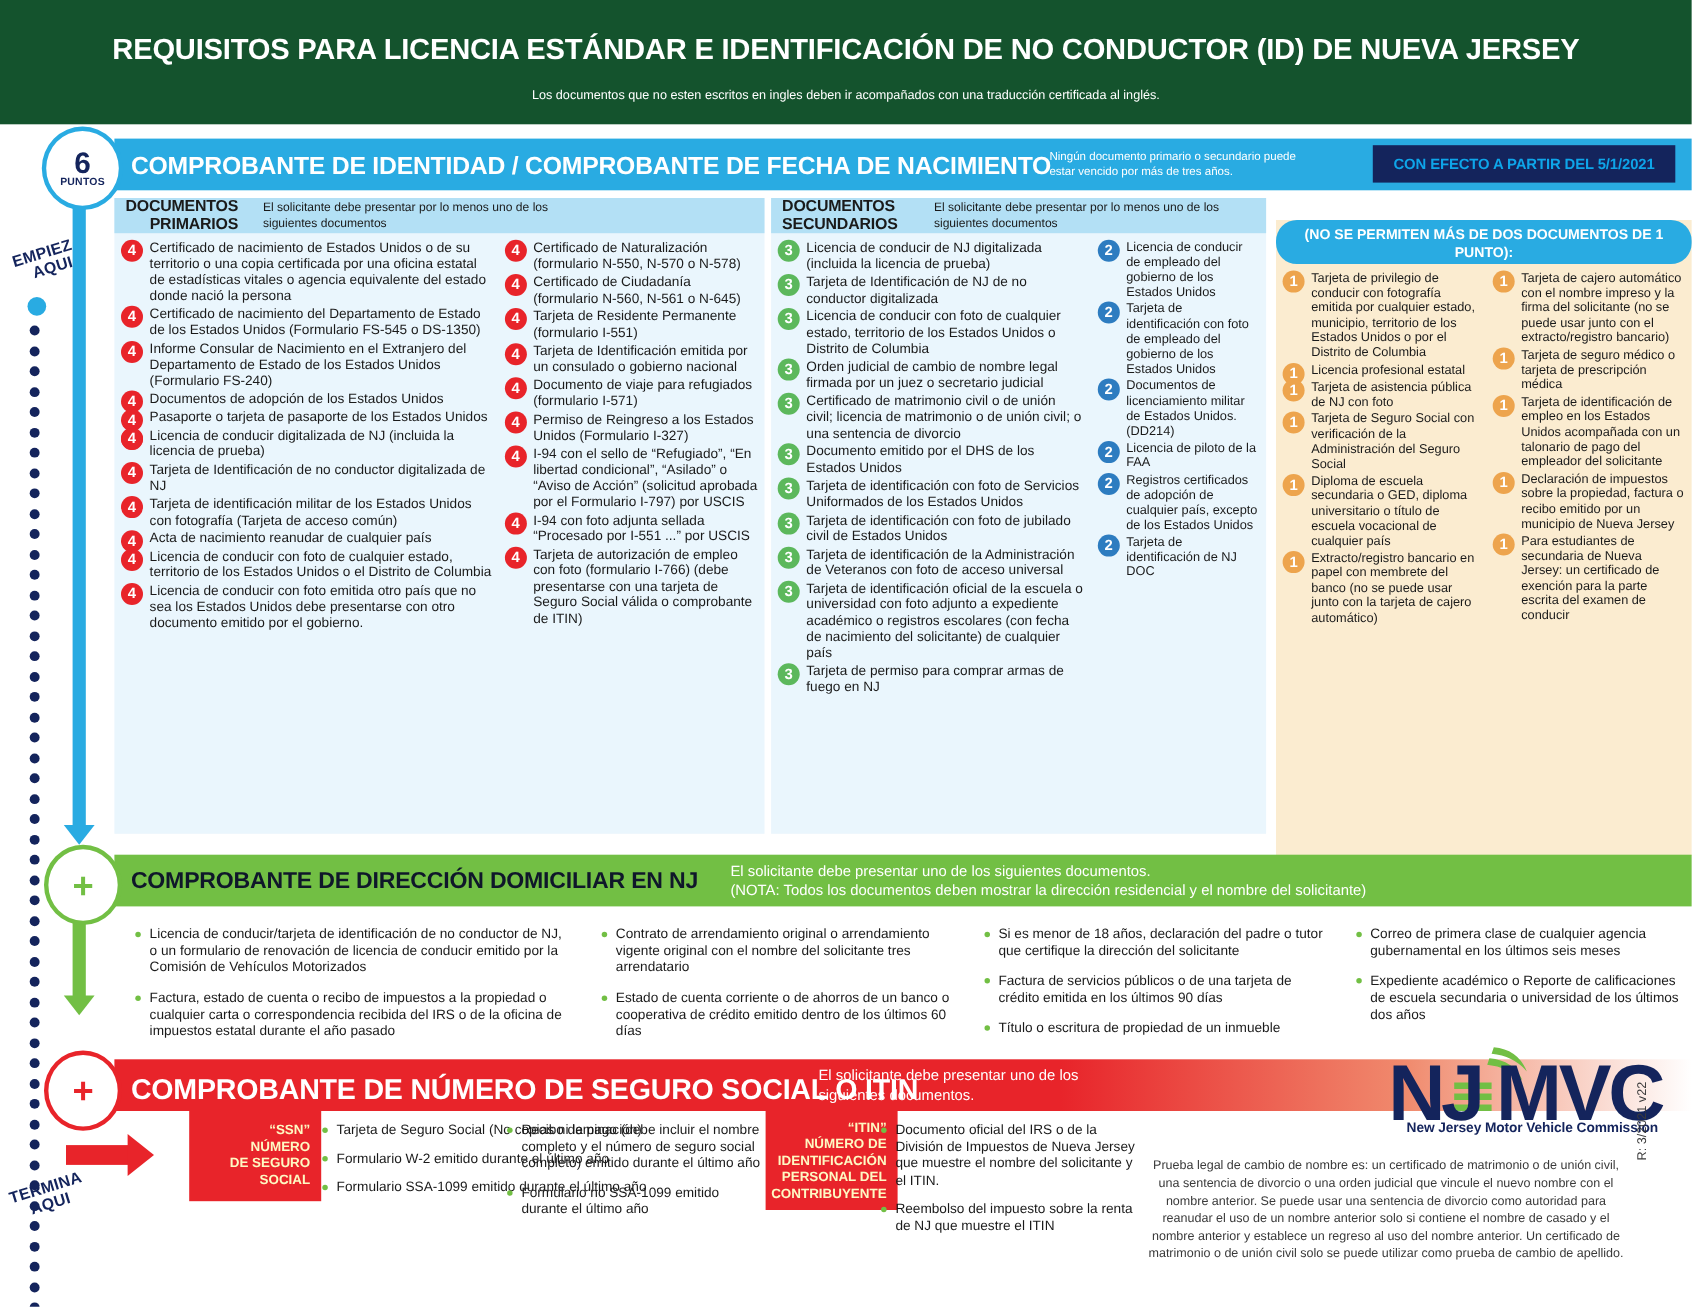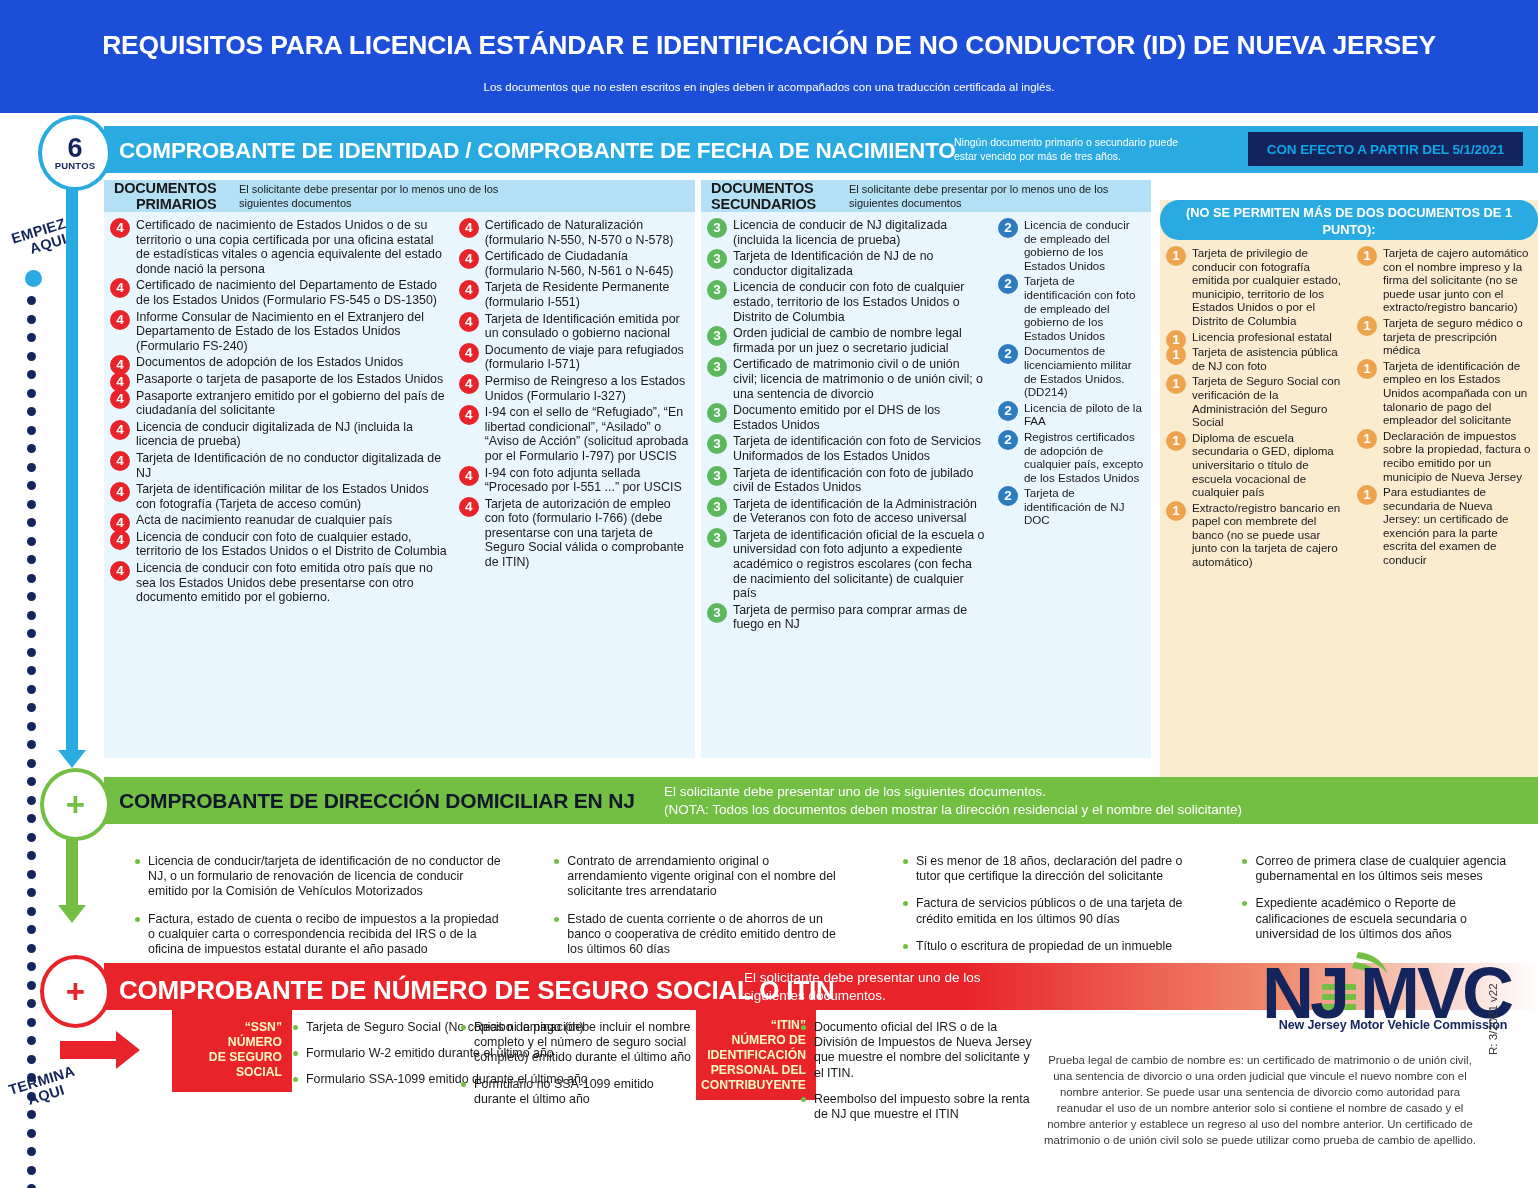--- a/index.html
+++ b/index.html
@@ -1,20 +1,20 @@
 <!DOCTYPE html>
 <html><head>
 <meta charset="utf-8">
 <style>
   html,body{margin:0;padding:0;background:#fff;}
   body{width:1538px;height:1188px;font-family:"Liberation Sans",sans-serif;position:relative;overflow:hidden;}
   .page{position:relative;width:1538px;height:1188px;background:#fff;}
 
   
-  .hdr{position:absolute;left:0;top:0;width:1538px;height:113px;background:#1d4ed8;}
+  .hdr{position:absolute;left:0;top:0;width:1538px;height:113px;background:#14532d;}
   .hdr-title{position:absolute;left:0;top:30px;width:1538px;text-align:center;color:#fff;
     font-size:26.5px;font-weight:bold;letter-spacing:-0.2px;font-family:"Liberation Sans",sans-serif;}
   .hdr-sub{position:absolute;left:0;top:81px;width:1538px;text-align:center;color:#fff;font-size:11.5px;}
 
   
   .rail{position:absolute;left:25px;top:270px;width:12px;}
   .rail-dot{width:9px;height:9px;border-radius:50%;background:#14245c;margin:0 auto 9.5px;}
   .rail-bigdot{width:17px;height:17px;border-radius:50%;margin:0 auto 9px;}
   .empieza{position:absolute;left:-2px;top:222px;width:96px;transform:rotate(-17deg);
     color:#14245c;font-weight:bold;font-size:14.5px;text-align:center;line-height:15px;letter-spacing:.3px;}
@@ -64,21 +64,21 @@
   .sec2{position:absolute;left:104px;top:777px;width:1434px;height:47px;background:#72bf44;}
   .sec2-title{position:absolute;left:15px;top:12px;color:#0f172a;font-size:21px;font-weight:bold;letter-spacing:-0.2px;}
   .sec2-note{position:absolute;left:560px;top:6px;width:860px;color:#fff;font-size:13.5px;line-height:18px;}
   .plus-g{position:absolute;left:40px;top:768px;width:63px;height:65px;border-radius:50%;background:#fff;
     border:4px solid #72bf44;display:flex;align-items:center;justify-content:center;z-index:6;}
   .plus-g .sym,.plus-r .sym{font-size:33px;font-weight:bold;line-height:30px;}
   .plus-g .sym{color:#72bf44;}
   .greenbar-v{position:absolute;left:66px;top:833px;width:12px;height:78px;background:#72bf44;}
   .greenarrow{position:absolute;left:58px;top:905px;width:0;height:0;
     border-left:14px solid transparent;border-right:14px solid transparent;border-top:18px solid #72bf44;}
-  ul.bul{list-style:none;margin:16px;padding:0;}
+  ul.bul{list-style:none;margin:4px;padding:0;}
   ul.bul li{position:relative;padding-left:14px;margin-bottom:12px;font-size:12.4px;line-height:15.2px;color:#1a1a1a;}
   ul.bul li:before{content:"";position:absolute;left:1px;top:5px;width:5px;height:5px;border-radius:50%;background:#72bf44;}
 
   
   .sec3{position:absolute;left:104px;top:963px;width:1434px;height:47px;
     background:linear-gradient(90deg,#e8242a 0%,#e8242a 60%,#f08b6e 82%,#fff 100%);}
   .sec3-title{position:absolute;left:15px;top:12px;color:#fff;font-size:26px;font-weight:bold;letter-spacing:-0.2px;}
   .sec3-note{position:absolute;left:640px;top:6px;width:420px;color:#fff;font-size:13.5px;line-height:18px;}
   .plus-r{position:absolute;left:40px;top:955px;width:63px;height:65px;border-radius:50%;background:#fff;
     border:4px solid #e8242a;display:flex;align-items:center;justify-content:center;z-index:6;}
@@ -195,21 +195,21 @@
       </div>
       <div class="small" style="left:135px;width:300px;">El solicitante debe presentar por lo menos uno de los siguientes documentos</div>
     </div>
     <div style="display:flex;">
       <ul class="docs" style="width:350px;" id="prim1">
           <li><span class="pt pt4">4</span><span>Certificado de nacimiento de Estados Unidos o de su territorio o una copia certificada por una oficina estatal de estadísticas vitales o agencia equivalente del estado donde nació la persona</span></li>
           <li><span class="pt pt4">4</span><span>Certificado de nacimiento del Departamento de Estado de los Estados Unidos (Formulario FS-545 o DS-1350)</span></li>
           <li><span class="pt pt4">4</span><span>Informe Consular de Nacimiento en el Extranjero del Departamento de Estado de los Estados Unidos (Formulario FS-240)</span></li>
           <li><span class="pt pt4">4</span><span>Documentos de adopción de los Estados Unidos</span></li>
           <li><span class="pt pt4">4</span><span>Pasaporte o tarjeta de pasaporte de los Estados Unidos</span></li>
-          <li><span class="pt pt4">4</span><span>Pasaporte extranjero emitido por el gobierno del país de ciudadanía del solicitante</span></li>
+          <li><span class="pt pt4">4</span></li>
           <li><span class="pt pt4">4</span><span>Licencia de conducir digitalizada de NJ (incluida la licencia de prueba)</span></li>
           <li><span class="pt pt4">4</span><span>Tarjeta de Identificación de no conductor digitalizada de NJ</span></li>
           <li><span class="pt pt4">4</span><span>Tarjeta de identificación militar de los Estados Unidos con fotografía (Tarjeta de acceso común)</span></li>
           <li><span class="pt pt4">4</span><span>Acta de nacimiento reanudar de cualquier país</span></li>
           <li><span class="pt pt4">4</span><span>Licencia de conducir con foto de cualquier estado, territorio de los Estados Unidos o el Distrito de Columbia</span></li>
           <li><span class="pt pt4">4</span><span>Licencia de conducir con foto emitida otro país que no sea los Estados Unidos  debe presentarse con otro documento emitido por el gobierno.</span></li>
         </ul>
       <ul class="docs" style="width:240px;" id="prim2">
           <li><span class="pt pt4">4</span><span>Certificado de Naturalización (formulario N-550, N-570 o N-578)</span></li>
           <li><span class="pt pt4">4</span><span>Certificado de Ciudadanía (formulario N-560, N-561 o N-645)</span></li>

